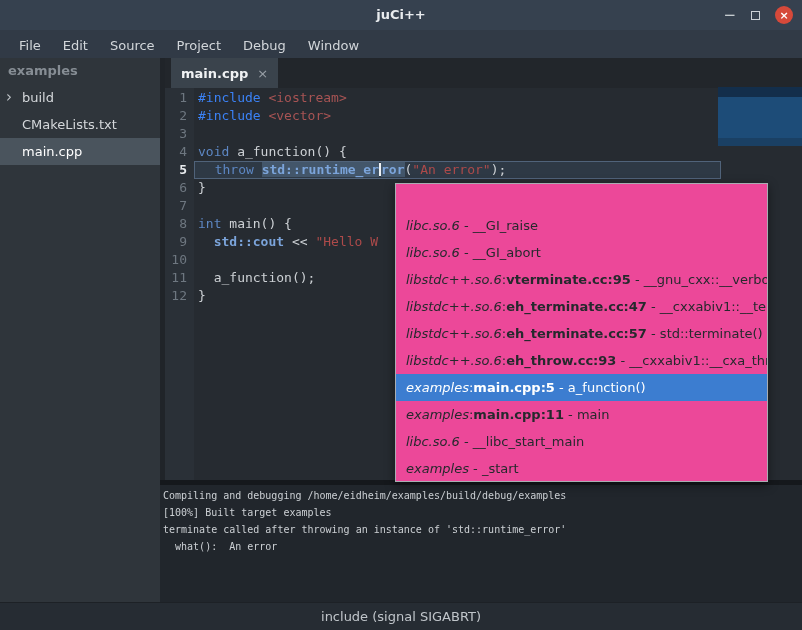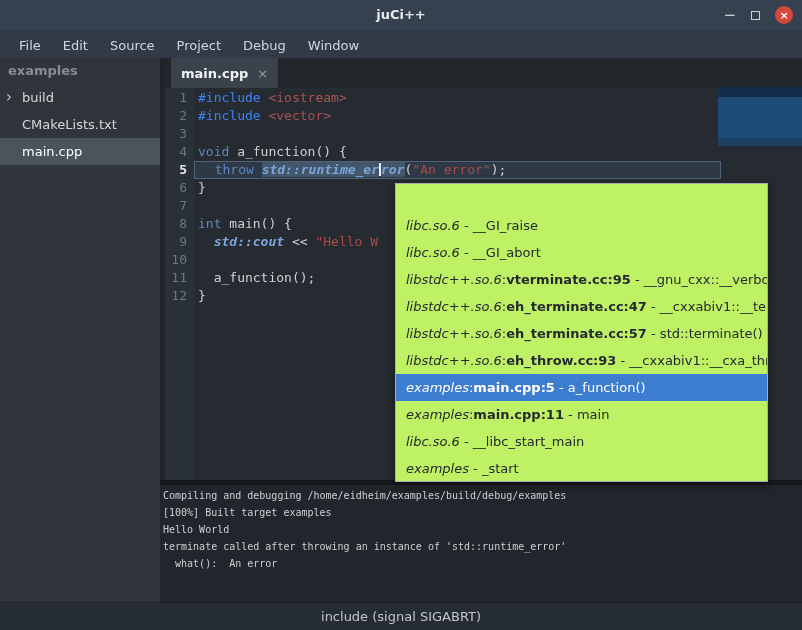--- a/index.html
+++ b/index.html
@@ -45,33 +45,33 @@
   .code-lines { position:absolute; left:0; top:1px; width:100%; }
   .eline { display:flex; height:18px; line-height:18px; }
   .lnum { width:29px; flex:none; text-align:right; padding-right:7px; color:#6e7780; position:relative; }
   .code { padding-left:4px; white-space:pre; }
   .eline.current .lnum { color:#e8ebee; font-weight:bold; }
   .eline.current .code { width:527px; flex:none; height:18px; line-height:16px;
                          background:#2e3945; border:1px solid #50637a; }
   .tok-pre { color:#3b82f6; }
   .tok-inc { color:#a85454; }
   .tok-kw  { color:#5d87c3; }
-  .tok-type{ color:#7ba4da; font-weight:bold;font-style:italic; }
+  .tok-type{ color:#7ba4da; font-weight:bold; }
   .tok-str { color:#ad4a4a; }
   .tok-pl  { color:#cdd1d5; }
   .tok-hl  { background:#43566a; }
   .caret { display:inline-block; width:2px; height:13px; background:#eef1f3; vertical-align:-2px; }
 
   
   .bluebox { position:absolute; left:718px; top:87px; width:84px; height:59px; background:#1d4c78; z-index:20; }
   .bluebox .band-top { height:10px; background:#132e4b; }
   .bluebox .band-bottom { position:absolute; left:0; bottom:0; width:100%; height:8px; background:#1a4064; }
 
   
-  .popup { position:absolute; left:395px; top:183px; width:373px; height:299px; background:#bef264;
+  .popup { position:absolute; left:395px; top:183px; width:373px; height:299px; background:#ec4899;
            border:1px solid #a9adb2; box-shadow:0 3px 10px rgba(0,0,0,0.45); z-index:50; overflow:hidden; }
   .popup-spacer { height:28px; }
   .frame { height:27px; line-height:27px; padding-left:10px; color:#26292d; font-size:13px;
            white-space:nowrap; overflow:hidden; }
   .frame.selected { background:#3c7dd0; color:#ffffff; }
   .seg-i { font-style:italic; }
   .seg-b { font-weight:bold; }
   .seg-r { }
 
   
@@ -208,21 +208,20 @@
         <div class="frame"><span class="seg-i">libc.so.6</span><span class="seg-r"> - __libc_start_main</span></div>
         <div class="frame"><span class="seg-i">examples</span><span class="seg-r"> - _start</span></div>
       </div>
   </div>
 
   <div class="hsplit"></div>
   <div class="terminal">
     <div>
         <div class="tline">Compiling and debugging /home/eidheim/examples/build/debug/examples</div>
         <div class="tline">[100%] Built target examples</div>
-        <div class="tline">Hello World</div>
         <div class="tline">terminate called after throwing an instance of 'std::runtime_error'</div>
         <div class="tline">  what():  An error</div>
       </div>
   </div>
 
   <div class="statusbar">
     <span class="status-center">include (signal SIGABRT)</span>
   </div>
 
 </div>

